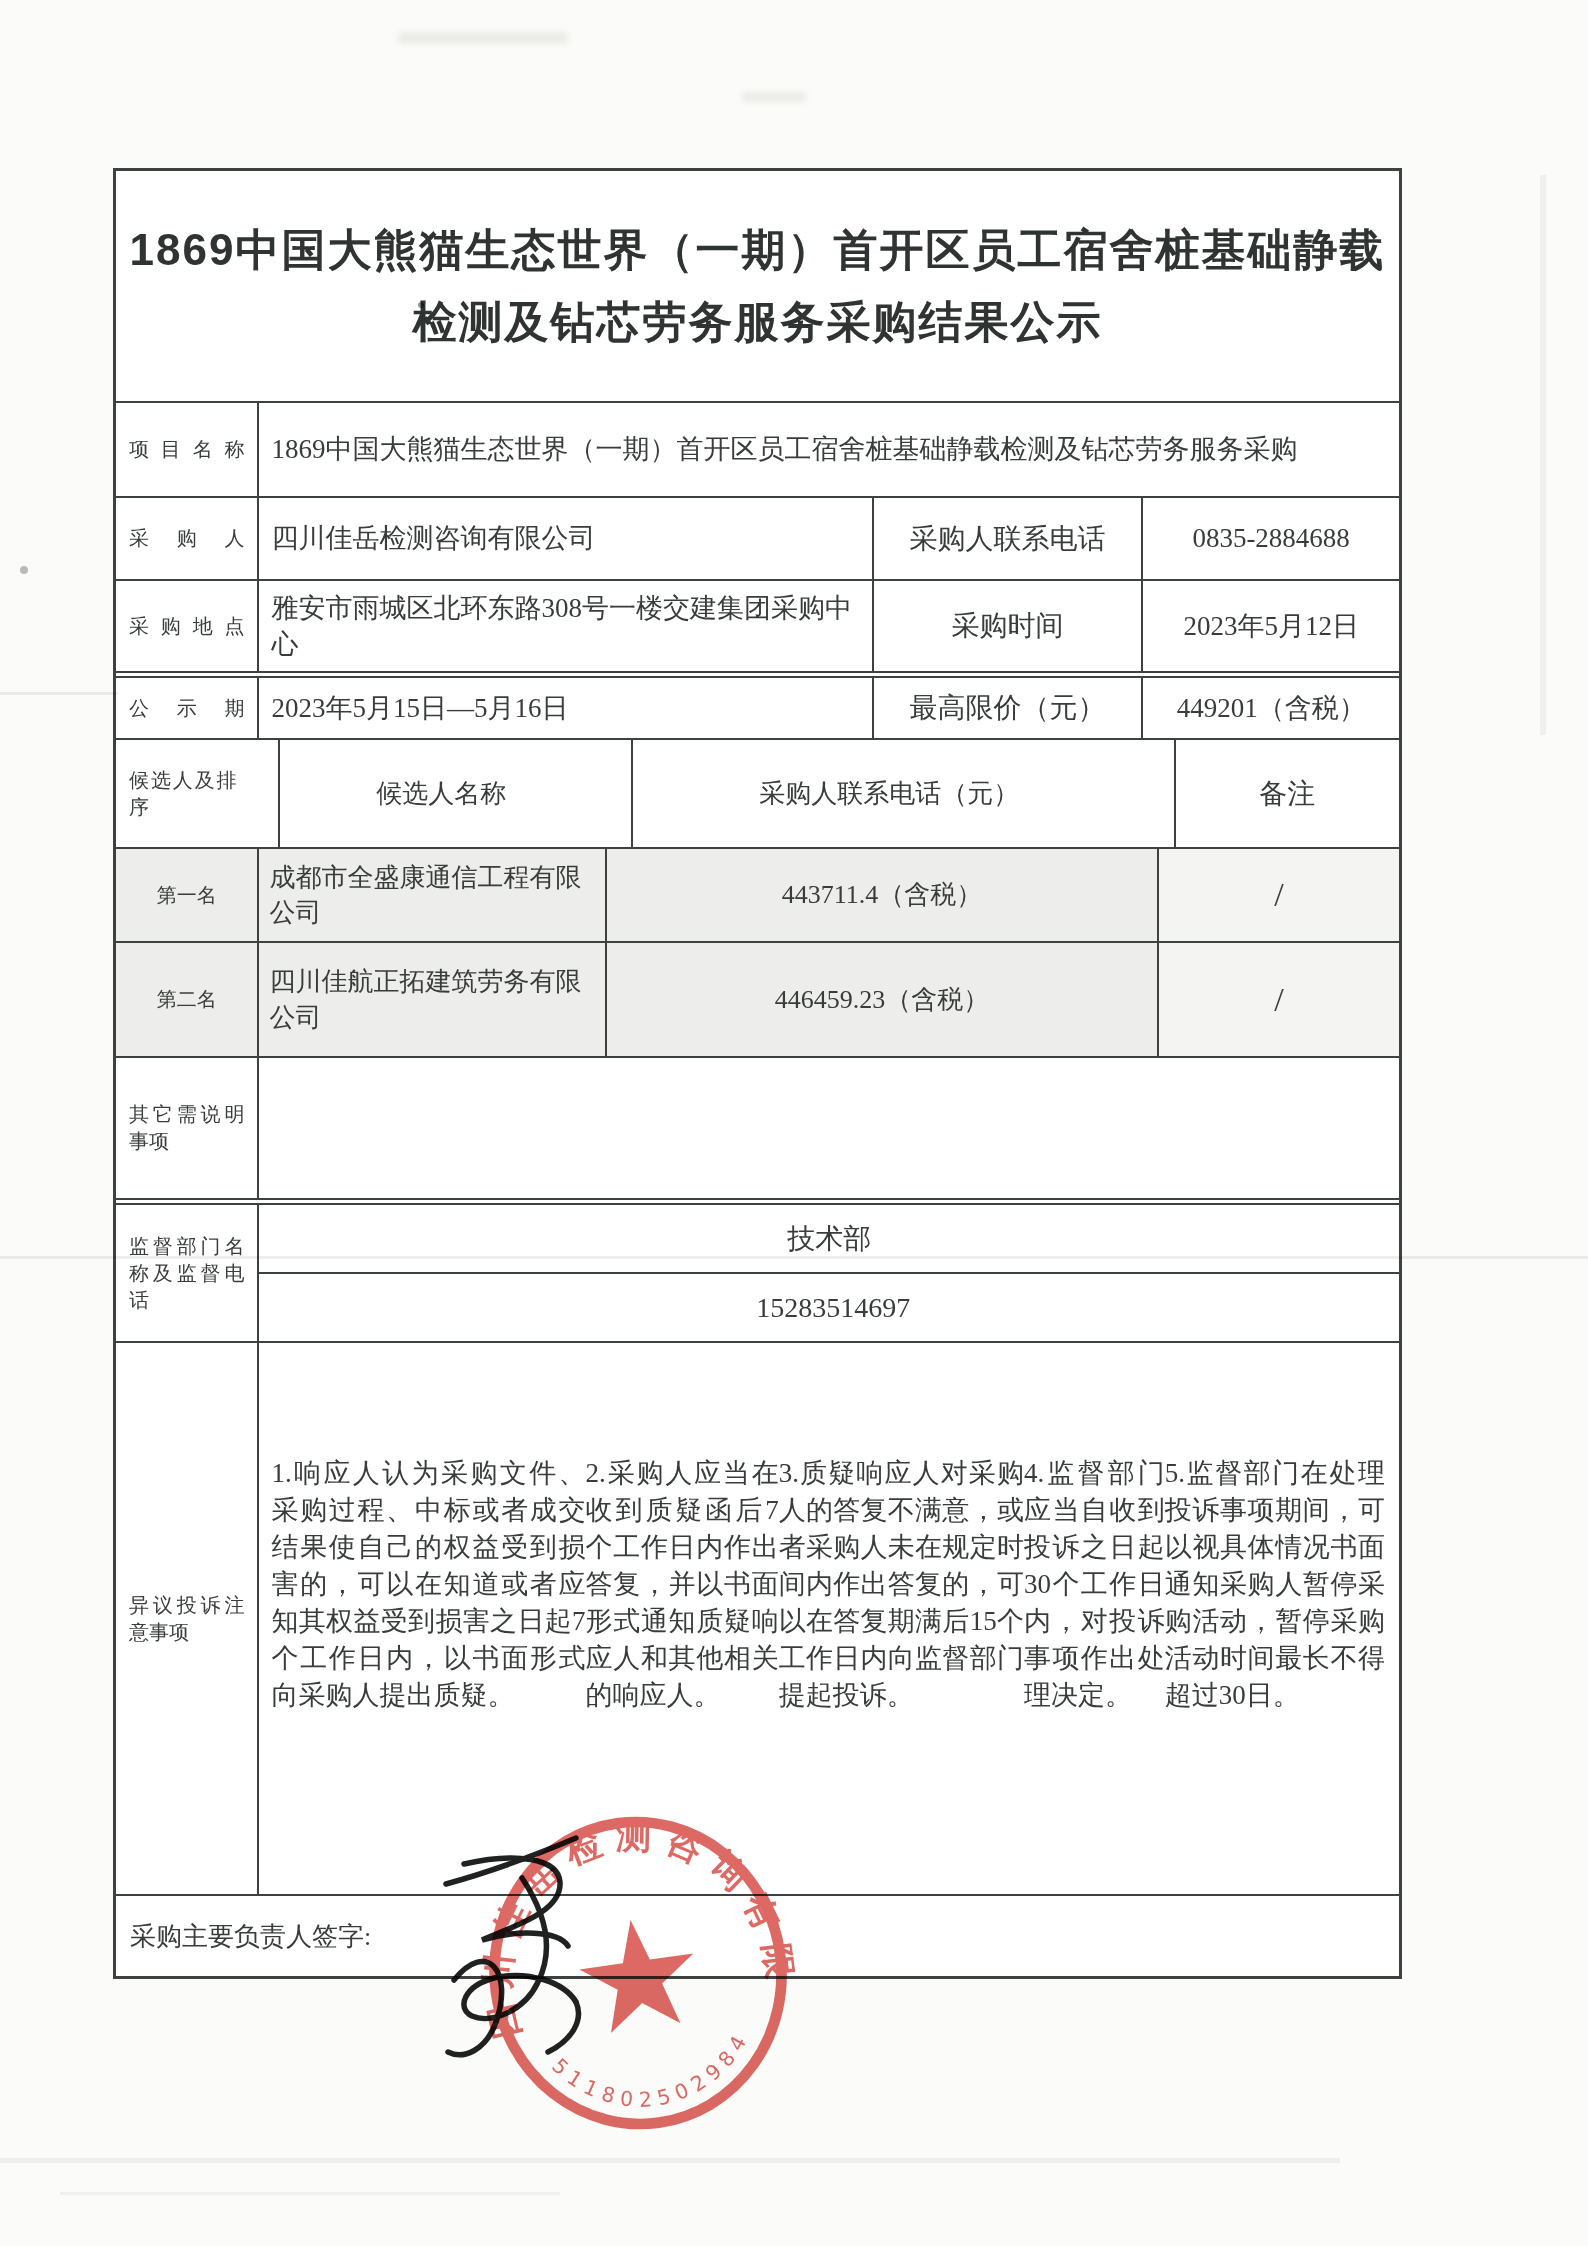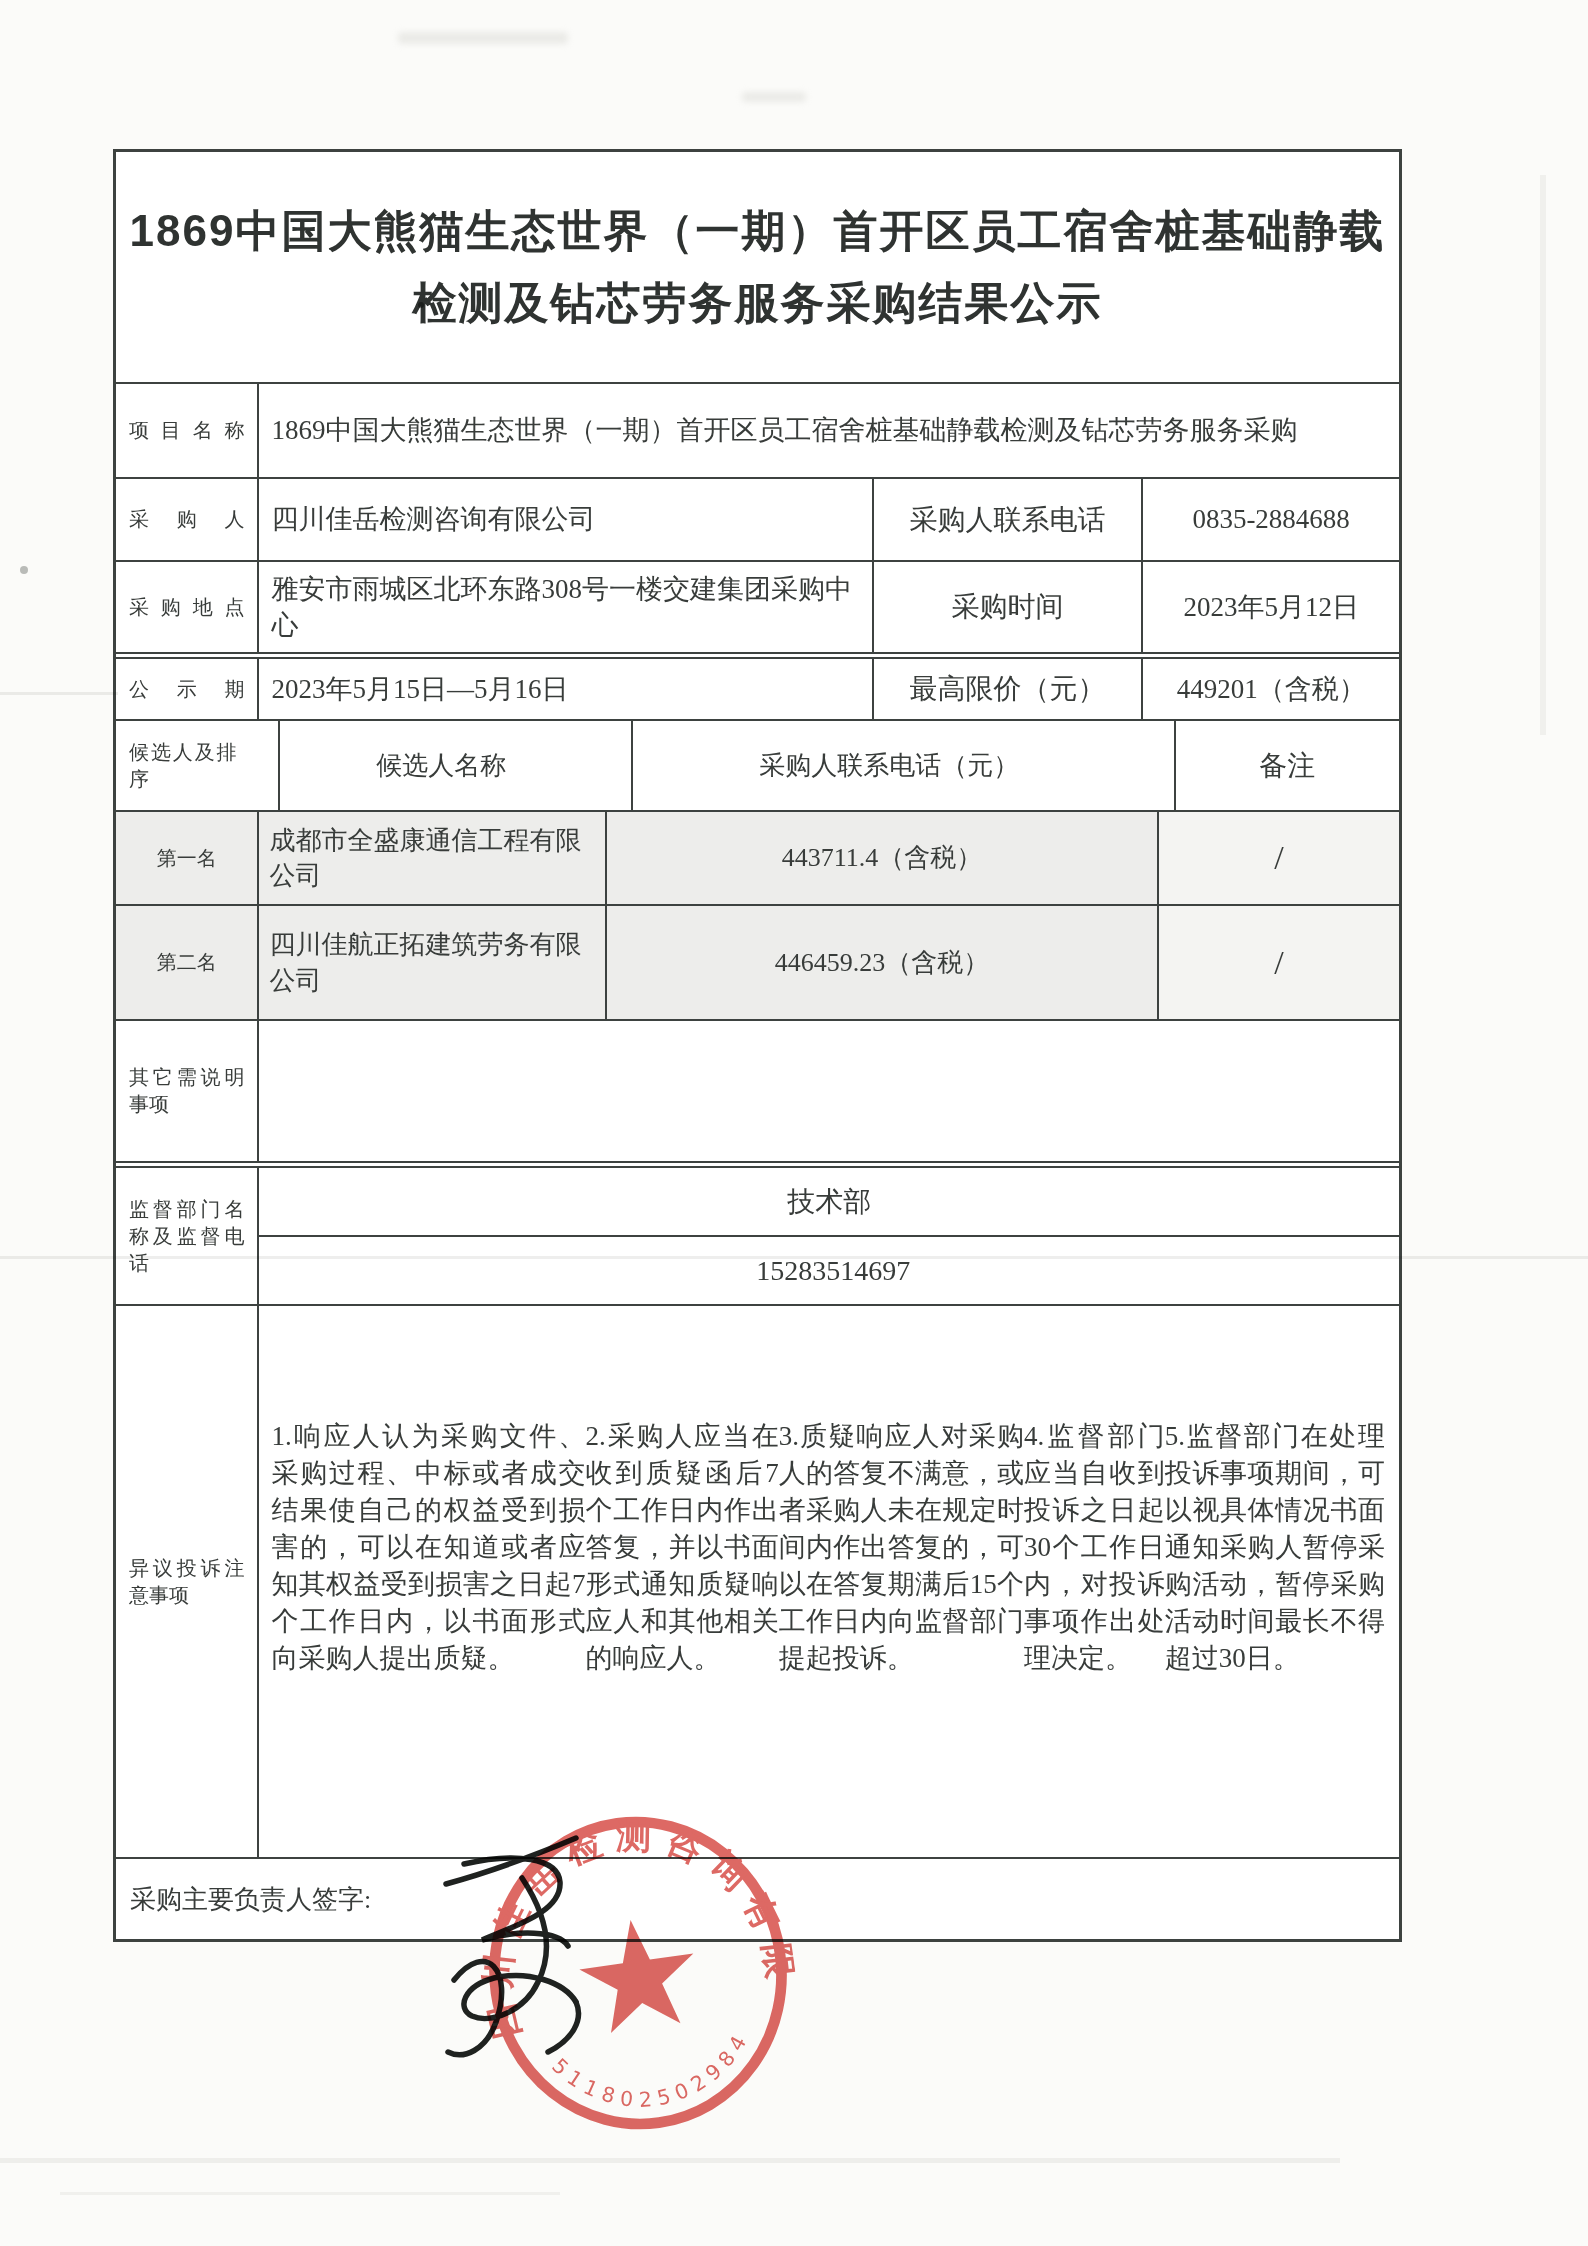--- a/index.html
+++ b/index.html
@@ -12,21 +12,21 @@
   .page{
     position:relative;
     width:1588px;height:2246px;
     background:#fbfbf9;
     overflow:hidden;
     font-family:"Liberation Serif","DejaVu Serif",serif;
     color:var(--ink);
   }
   
   .doc-table{
-    position:absolute;left:113px;top:149px;width:1289px;
+    position:absolute;left:113px;top:168px;width:1289px;
     border:3px solid var(--bd);
     display:flex;flex-direction:column;
     background:#701a75;
     z-index:2;
     box-sizing:border-box;
   }
   .row{display:flex;flex-shrink:0;border-top:2px solid var(--bd);box-sizing:border-box;background:#fff;}
   .row:first-child{border-top:none;}
   .row.dbl{border-top:7px double var(--bd);}
   .cell{
@@ -48,21 +48,21 @@
     font-size:44px;line-height:72px;letter-spacing:2px;color:#2f3331;text-align:center;}
   
   .r-project{height:95px;}
   .r-project .val{width:1147px;}
   .r-info .v1{width:617px;}
   .r-info .v2{width:271px;justify-content:center;text-align:center;font-size:28px;}
   .r-info .v3{width:259px;justify-content:center;text-align:center;}
   .r-purchaser{height:83px;}
   .r-location{height:92px;}
   .r-publicity{height:67px;}
-  .r-candhead{height:91px;gap:28px;}
+  .r-candhead{height:109px;gap:28px;}
   .r-cand1{height:94px;}
   .r-cand2{height:115px;}
   .cand-name{width:349px;padding:0 10px;font-size:26px;}
   .cand-price{width:555px;justify-content:center;font-size:26px;}
   .cand-note{width:243px;justify-content:center;font-size:34px;}
   .r-cand1 .cell,.r-cand2 .cell{background:var(--shade);}
   .r-cand1 .cand-note,.r-cand2 .cand-note{background:#f4f4f2;}
   .r-other{height:142px;}
   .r-other .val{width:1147px;}
   .r-super{height:143px;}

